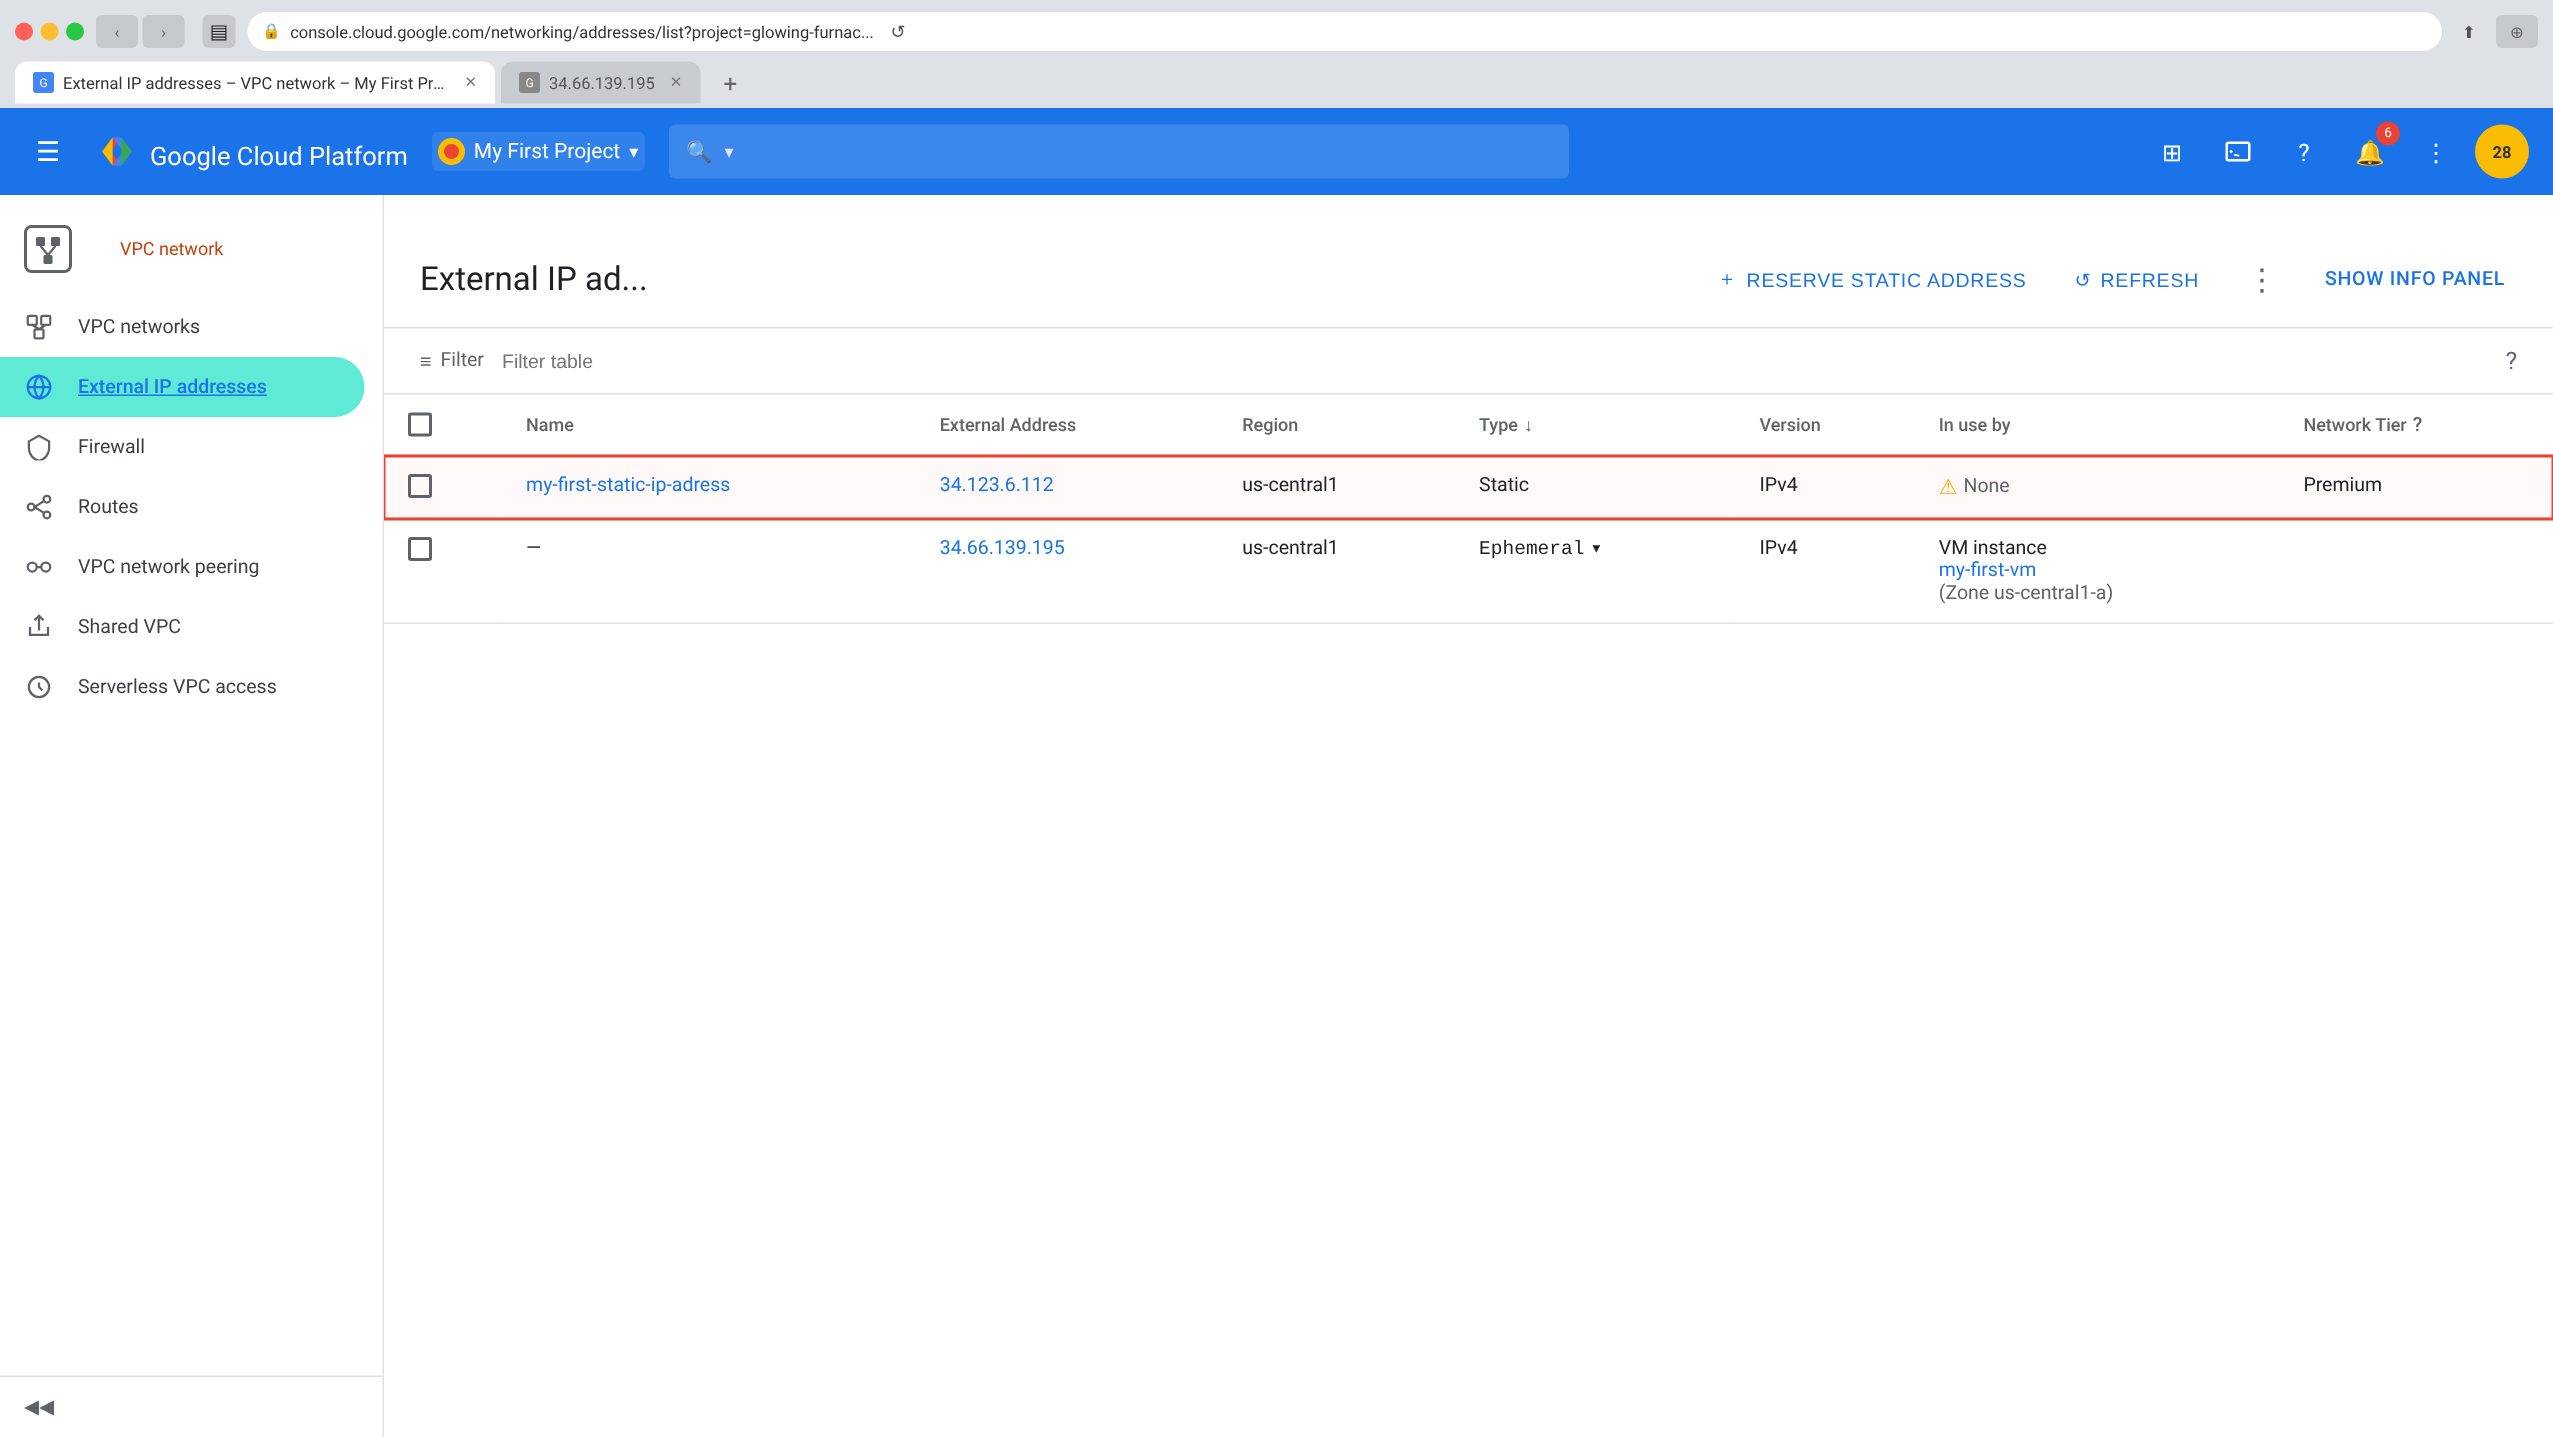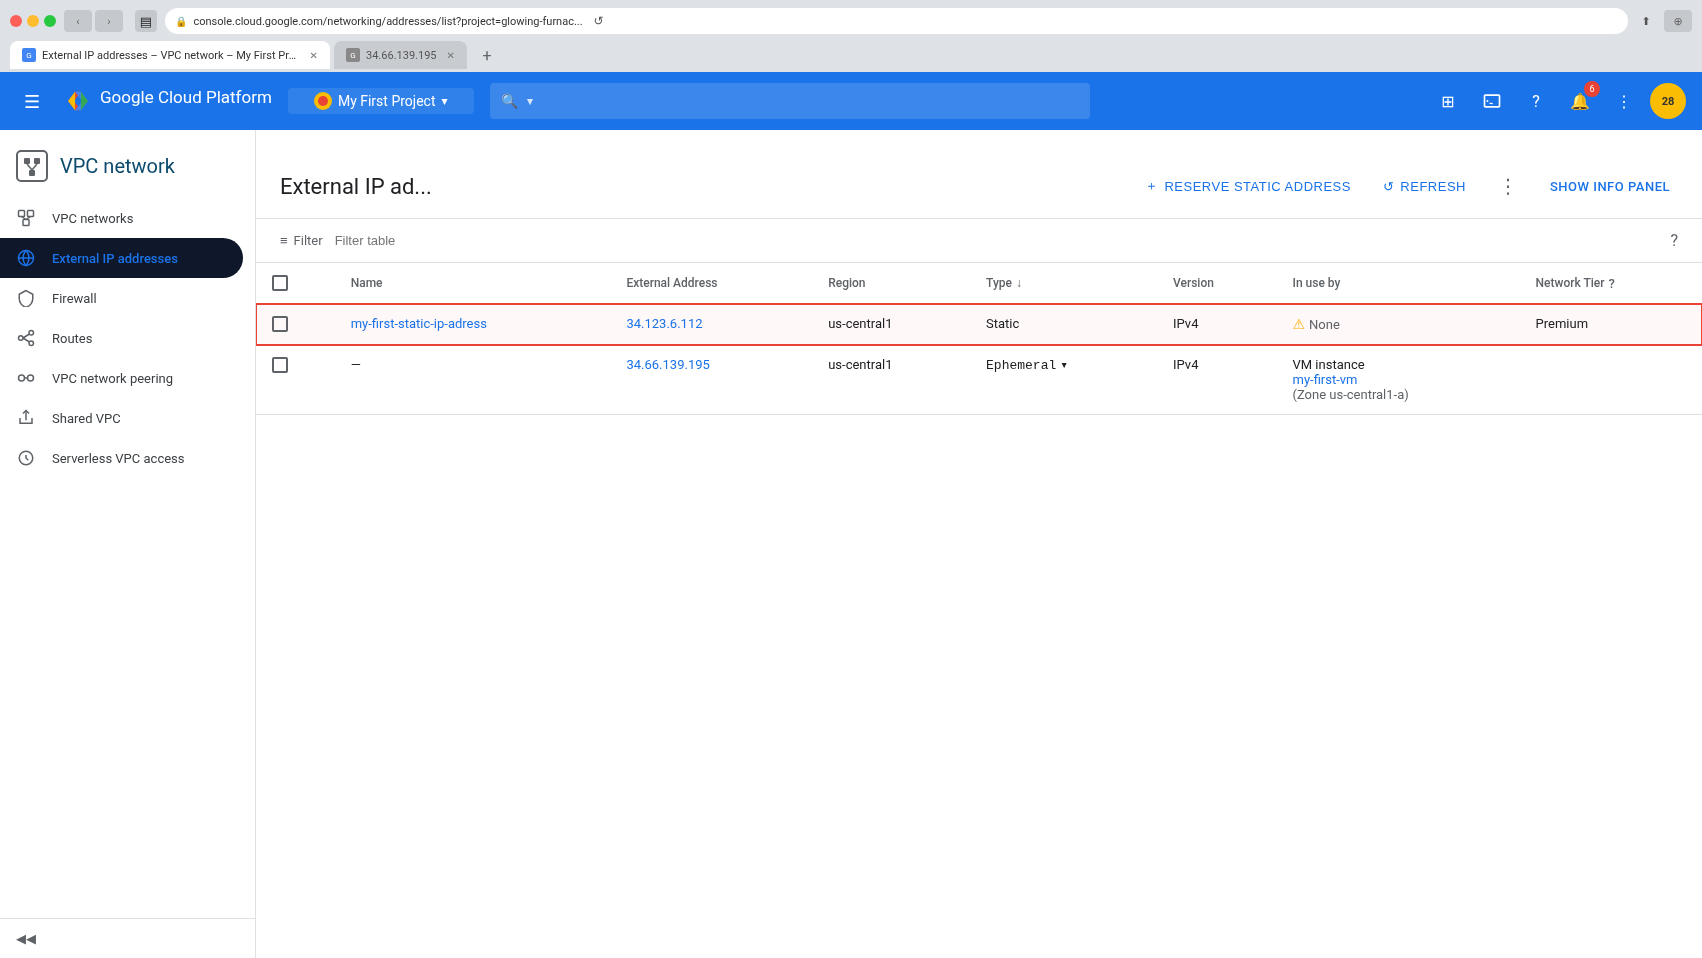--- a/index.html
+++ b/index.html
@@ -87,30 +87,30 @@
     .top-nav {
       background: #1a73e8;
       height: 58px;
       display: flex;
       align-items: center;
       padding: 0 16px;
       gap: 16px;
       flex-shrink: 0;
     }
     .hamburger { color: white; font-size: 18px; cursor: pointer; width: 32px; height: 32px; display: flex; align-items: center; justify-content: center; }
-    .brand { display: flex; align-items: flex-start; gap: 8px; }
+    .brand { display: flex; align-items: flex-end; gap: 8px; }
     .brand-logo { width: 28px; height: 28px; }
     .brand-name { color: white; font-size: 17px; font-weight: 400; white-space: nowrap; }
     .project-selector {
       display: flex;
       align-items: center;
       gap: 6px;
       background: rgba(255,255,255,0.1);
       border-radius: 4px;
-      padding: 4px 26px;
+      padding: 4px 4px;
       cursor: pointer;
       color: white;
       font-size: 14px;
     }
     .project-dot { width: 18px; height: 18px; background: #fbbc04; border-radius: 50%; display: flex; align-items: center; justify-content: center; }
     .project-dot-inner { width: 10px; height: 10px; background: #ea4335; border-radius: 50%; }
     .project-name { color: white; font-size: 14px; }
     .project-chevron { color: white; font-size: 12px; }
 
     .search-bar {
@@ -183,37 +183,38 @@
       gap: 12px;
     }
     .sidebar-logo {
       width: 32px;
       height: 32px;
       display: flex;
       align-items: center;
       justify-content: center;
     }
     .sidebar-title {
-      font-size: 20px;
-      color: #0c4a6e;
+      font-size: 12px;
+      color: #c2410c;
       font-weight: 400;
+      margin-left: 20px;
     }
     .sidebar-nav { flex: 1; text-align: center; }
     .nav-item {
       display: flex;
       align-items: center;
       padding: 10px 16px;
       gap: 16px;
       cursor: pointer;
       color: #3c4043;
       font-size: 13px;
       border-radius: 0 24px 24px 0;
       margin-right: 12px;
     }
-    .nav-item.active { background: #0f172a; color: #1a73e8; font-weight: 500; }
+    .nav-item.active { background: #5eead4; color: #1a73e8; font-weight: 500; text-decoration: underline; }
     .nav-item-icon { width: 20px; height: 20px; display: flex; align-items: center; justify-content: center; font-size: 16px; flex-shrink: 0; }
     .nav-item-label { font-size: 13px; }
 
     .sidebar-footer {
       padding: 12px 16px;
       border-top: 1px solid #e0e0e0;
     }
     .collapse-btn {
       display: flex;
       align-items: center;

